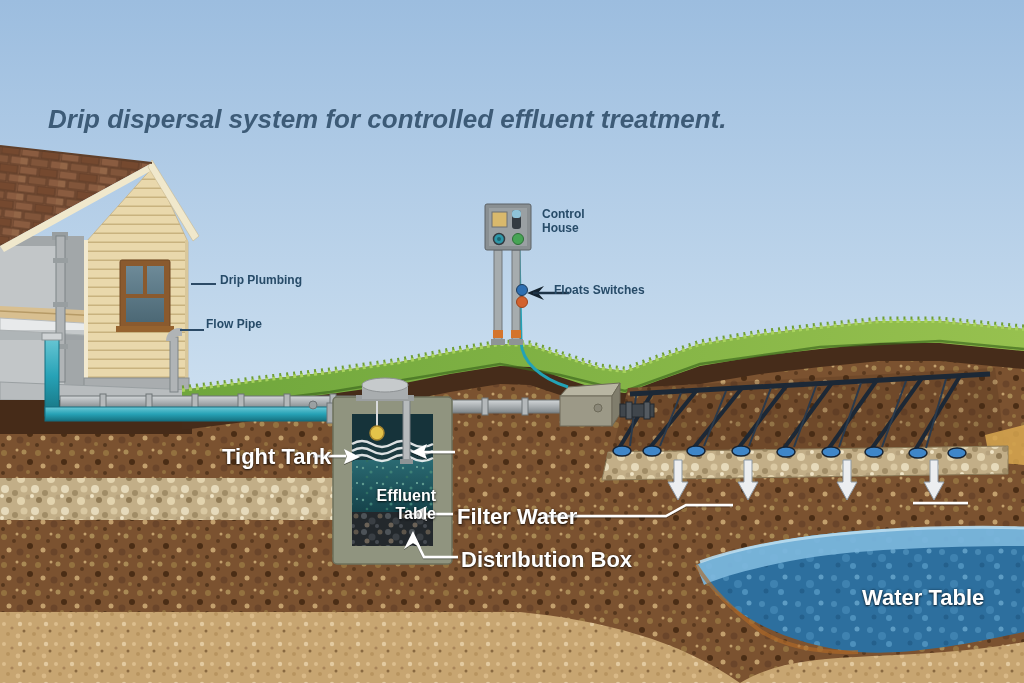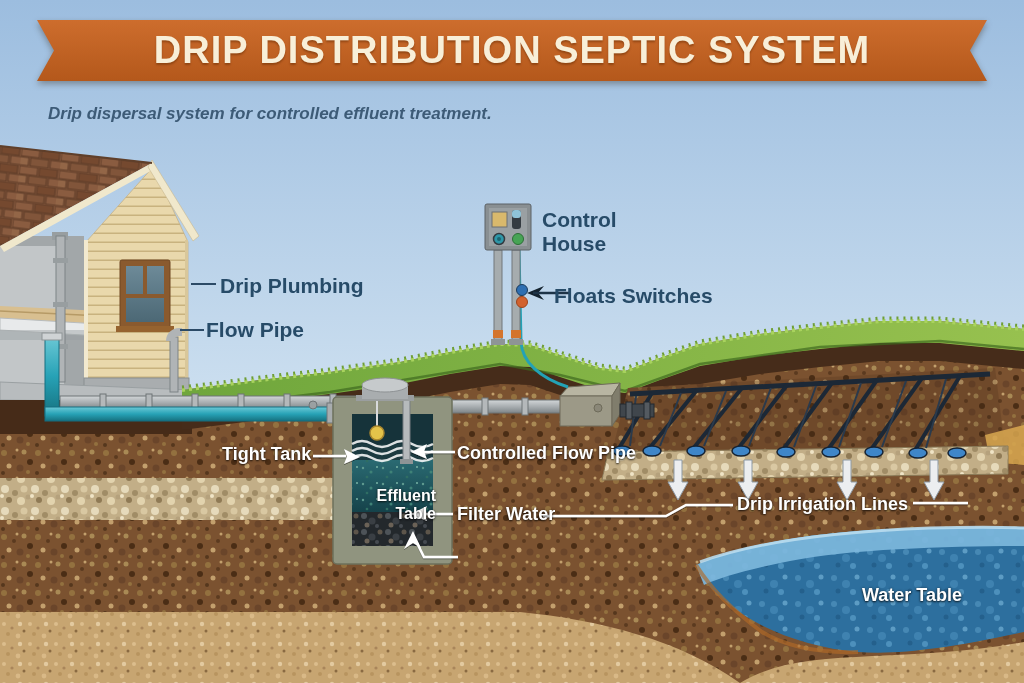--- a/index.html
+++ b/index.html
@@ -6,25 +6,25 @@
   .stage{position:relative;width:1024px;height:683px;overflow:hidden;
          font-family:"Liberation Sans",sans-serif;background:#b7d2e8;}
   svg.art{position:absolute;left:0;top:0;}
   .banner-wrap{position:absolute;left:37px;top:20px;width:950px;height:61px;
                filter:drop-shadow(0 3px 3px rgba(40,20,0,.35));}
   .banner{width:100%;height:100%;background:linear-gradient(#cd6d2d,#b4581b);
           clip-path:polygon(0 0,100% 0,calc(100% - 17px) 50%,100% 100%,0 100%,17px 50%);
           display:flex;align-items:center;justify-content:center;}
   .banner span{color:#f8efd8;font-size:38px;font-weight:bold;letter-spacing:1px;
                text-shadow:0 2px 2px rgba(96,40,0,.45);}
-  .subtitle{position:absolute;left:48px;top:104px;font-size:17px;font-style:italic;
+  .subtitle{position:absolute;left:48px;top:104px;font-size:26px;font-style:italic;
             font-weight:bold;color:#3d5b77;}
   .lbl{position:absolute;white-space:nowrap;font-weight:bold;line-height:1.15;}
-  .dark{color:#274b68;font-size:21px;}
-  .light{color:#ffffff;font-size:18px;
+  .dark{color:#274b68;font-size:12px;}
+  .light{color:#ffffff;font-size:22px;
          text-shadow:0 1px 2px rgba(0,0,0,.7),0 0 3px rgba(0,0,0,.4);}
   .center{text-align:right;}
   .eff{font-size:16px;}
 </style>
 </head>
 <body>
 
 <div class="stage">
 
 <svg class="art" width="1024" height="683" viewBox="0 0 1024 683">
@@ -324,38 +324,32 @@
   </g>
   <g fill="#ffffff">
     <polygon points="360,457 344,449 347,456.5 344,464"></polygon>
     <polygon points="411,452 427,444 424,451.5 427,459"></polygon>
     <polygon points="411,514 427,506 424,513.5 427,521"></polygon>
     <polygon points="413,531 404,549 413,543 421,548"></polygon>
   </g>
 </g>
 </svg>
 
-<div class="banner-wrap">
-  <div class="banner">
-    <span>DRIP DISTRIBUTION SEPTIC SYSTEM</span>
-  </div>
-</div>
 <div class="subtitle">Drip dispersal system for controlled effluent treatment.</div>
 
 <div class="lbl dark" style="left:220px;top:274px">Drip Plumbing</div>
 <div class="lbl dark" style="left:206px;top:318px">Flow Pipe</div>
 <div class="lbl dark" style="left:542px;top:208px">
   <div>Control</div>
   <div>House</div>
 </div>
 <div class="lbl dark" style="left:554px;top:284px">Floats Switches</div>
 
 <div class="lbl light" style="left:222px;top:444px">Tight Tank</div>
-<div class="lbl light" style="left:457px;top:443px">Controlled Flow Pipe</div>
 <div class="lbl light center eff" style="left:344px;top:487px;width:92px">
   <div>Effluent</div>
   <div>Table</div>
 </div>
 <div class="lbl light" style="left:457px;top:504px">Filter Water</div>
-<div class="lbl light" style="left:737px;top:494px">Drip Irrigation Lines</div>
+<div class="lbl light" style="left:461px;top:547px">DistrIbution Box</div>
 <div class="lbl light" style="left:862px;top:585px">Water Table</div>
 
 </div>
 
 </body></html>

